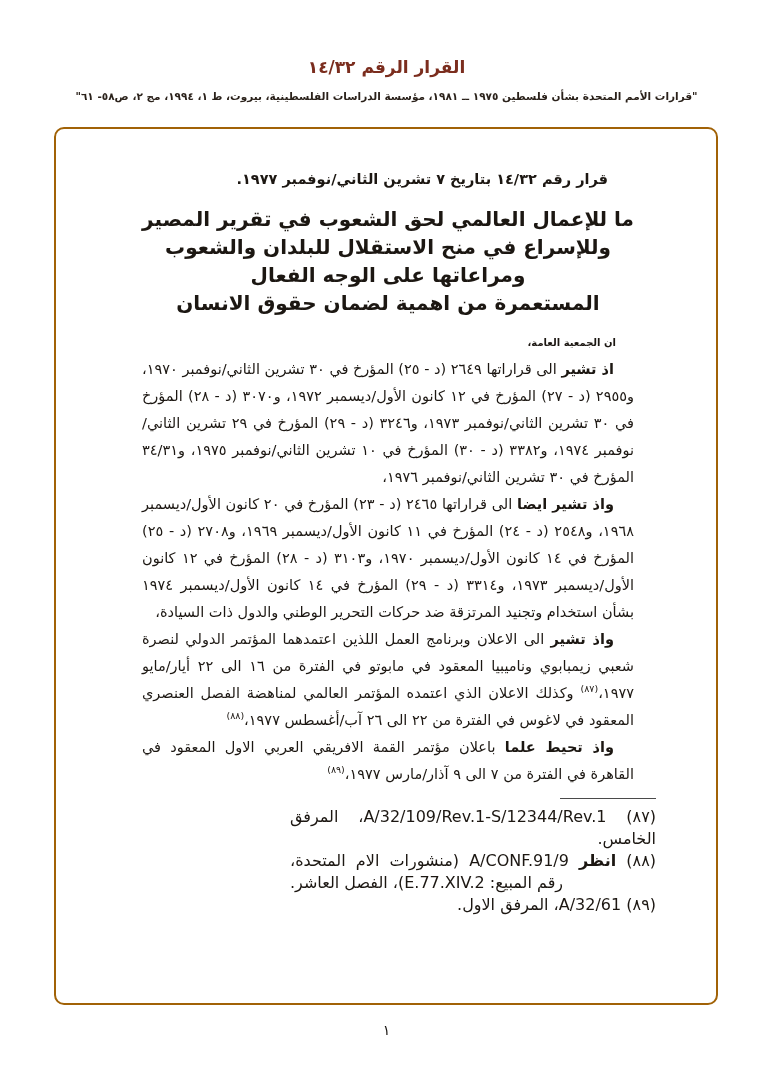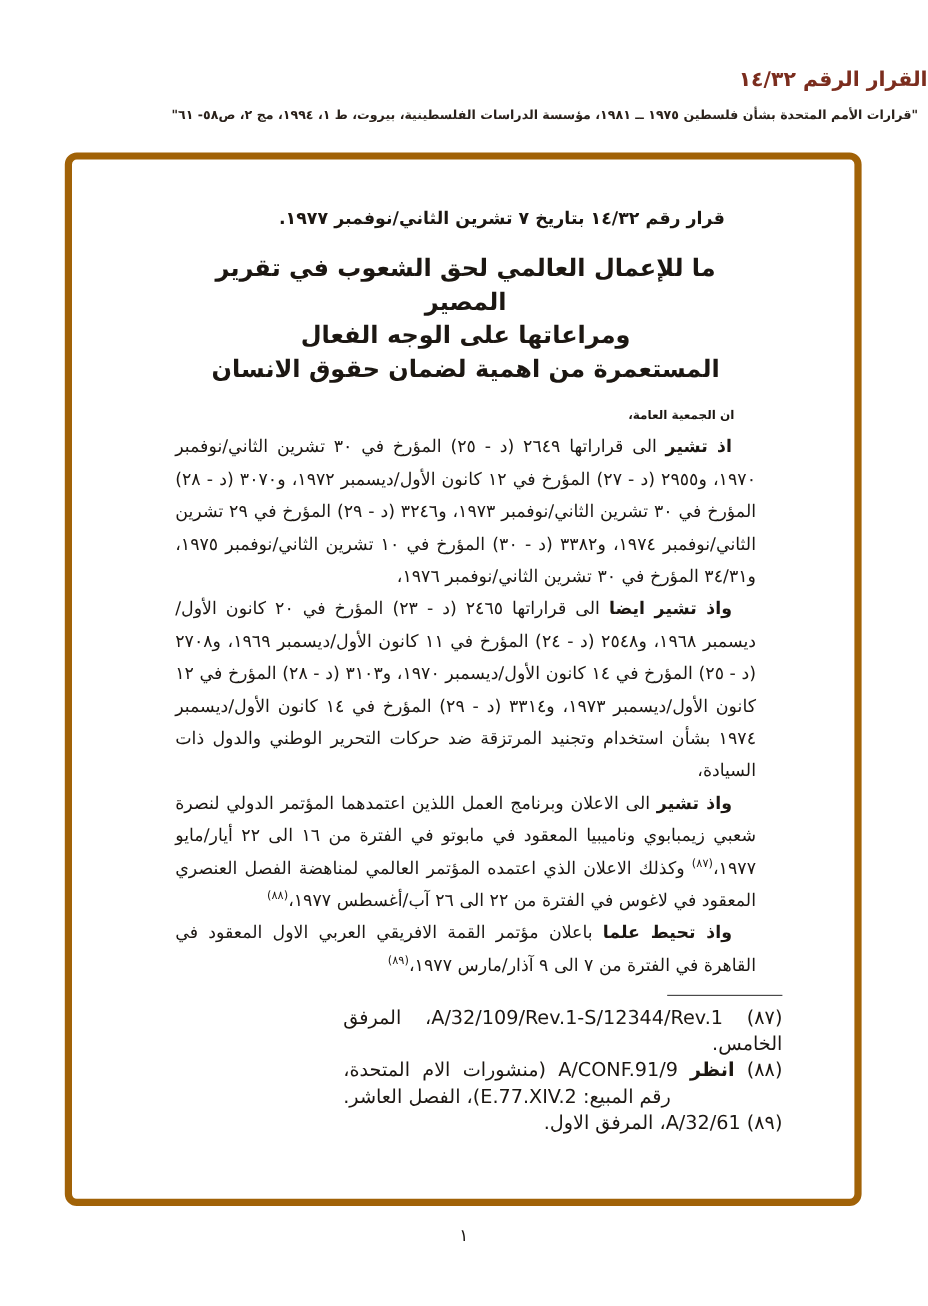--- a/index.html
+++ b/index.html
@@ -1,31 +1,31 @@
 <!DOCTYPE html>
 <html lang="ar"><head>
 <meta charset="utf-8">
 <style>
   html,body{margin:0;padding:0;}
   body{
     width:773px;height:1088px;position:relative;background:#ffffff;
     font-family:"DejaVu Sans",sans-serif;color:#1c1712;
     -webkit-font-smoothing:antialiased;
   }
-  .header{position:absolute;top:0;left:0;width:773px;text-align:right;direction:rtl;}
+  .header{position:absolute;top:0;left:0;width:773px;text-align:center;direction:rtl;}
   .doc-title{
     margin:57px 0 0;font-size:17px;font-weight:bold;color:#7b2d1e;
     letter-spacing:0.5px;
   }
   .doc-citation{
     margin:13px 8px 0;font-size:10.5px;font-weight:bold;color:#2a211a;
   }
   .frame{
     position:absolute;left:54px;top:127px;width:664px;height:878px;
-    box-sizing:border-box;border:6px solid #a16207;border-radius:10px;
+    box-sizing:border-box;border:2px solid #a16207;border-radius:10px;
     padding:36px 82px 0 86px;direction:rtl;overflow:hidden;background:#fff;
   }
   .date-line{
     margin:0 0 12px;font-size:14.5px;font-weight:bold;text-indent:26px;
     line-height:28px;text-align:justify;
   }
   .heading{
     margin:0 0 12px;font-size:20px;font-weight:bold;text-align:center;
     line-height:28px;
   }
@@ -58,20 +58,21 @@
 <div class="header">
   <h1 class="doc-title">القرار الرقم ١٤/٣٢</h1>
   <div class="doc-citation">"قرارات الأمم المتحدة بشأن فلسطين ١٩٧٥ ــ ١٩٨١، مؤسسة الدراسات الفلسطينية، بيروت، ط ١، ١٩٩٤، مج ٢، ص٥٨- ٦١"</div>
 </div>
 
 <div class="frame">
   <p class="date-line">قرار رقم ١٤/٣٢ بتاريخ ٧ تشرين الثاني/نوفمبر ١٩٧٧.</p>
 
   <div class="heading">
       <div>ما للإعمال العالمي لحق الشعوب في تقرير المصير</div>
+      <div>وللإسراع في منح الاستقلال للبلدان والشعوب</div>
       <div>ومراعاتها على الوجه الفعال</div>
       <div>المستعمرة من اهمية لضمان حقوق الانسان</div>
     </div>
 
   <p class="opening">ان الجمعية العامة،</p>
 
   <p class="para"><span class="lead">اذ تشير</span><span> الى قراراتها ٢٦٤٩ (د - ٢٥) المؤرخ في ٣٠ تشرين الثاني/نوفمبر ١٩٧٠، و٢٩٥٥ (د - ٢٧) المؤرخ في ١٢ كانون الأول/ديسمبر ١٩٧٢، و٣٠٧٠ (د - ٢٨) المؤرخ في ٣٠ تشرين الثاني/نوفمبر ١٩٧٣، و٣٢٤٦ (د - ٢٩) المؤرخ في ٢٩ تشرين الثاني/نوفمبر ١٩٧٤، و٣٣٨٢ (د - ٣٠) المؤرخ في ١٠ تشرين الثاني/نوفمبر ١٩٧٥، و٣٤/٣١ المؤرخ في ٣٠ تشرين الثاني/نوفمبر ١٩٧٦،</span></p>
   <p class="para"><span class="lead">واذ تشير ايضا</span><span> الى قراراتها ٢٤٦٥ (د - ٢٣) المؤرخ في ٢٠ كانون الأول/ديسمبر ١٩٦٨، و٢٥٤٨ (د - ٢٤) المؤرخ في ١١ كانون الأول/ديسمبر ١٩٦٩، و٢٧٠٨ (د - ٢٥) المؤرخ في ١٤ كانون الأول/ديسمبر ١٩٧٠، و٣١٠٣ (د - ٢٨) المؤرخ في ١٢ كانون الأول/ديسمبر ١٩٧٣، و٣٣١٤ (د - ٢٩) المؤرخ في ١٤ كانون الأول/ديسمبر ١٩٧٤ بشأن استخدام وتجنيد المرتزقة ضد حركات التحرير الوطني والدول ذات السيادة،</span></p>
   <p class="para"><span class="lead">واذ تشير</span><span> الى الاعلان وبرنامج العمل اللذين اعتمدهما المؤتمر الدولي لنصرة شعبي زيمبابوي وناميبيا المعقود في مابوتو في الفترة من ١٦ الى ٢٢ أيار/مايو ١٩٧٧،</span><sup>(٨٧)</sup><span> وكذلك الاعلان الذي اعتمده المؤتمر العالمي لمناهضة الفصل العنصري المعقود في لاغوس في الفترة من ٢٢ الى ٢٦ آب/أغسطس ١٩٧٧،</span><sup>(٨٨)</sup></p>
   <p class="para"><span class="lead">واذ تحيط علما</span><span> باعلان مؤتمر القمة الافريقي العربي الاول المعقود في القاهرة في الفترة من ٧ الى ٩ آذار/مارس ١٩٧٧،</span><sup>(٨٩)</sup></p>

